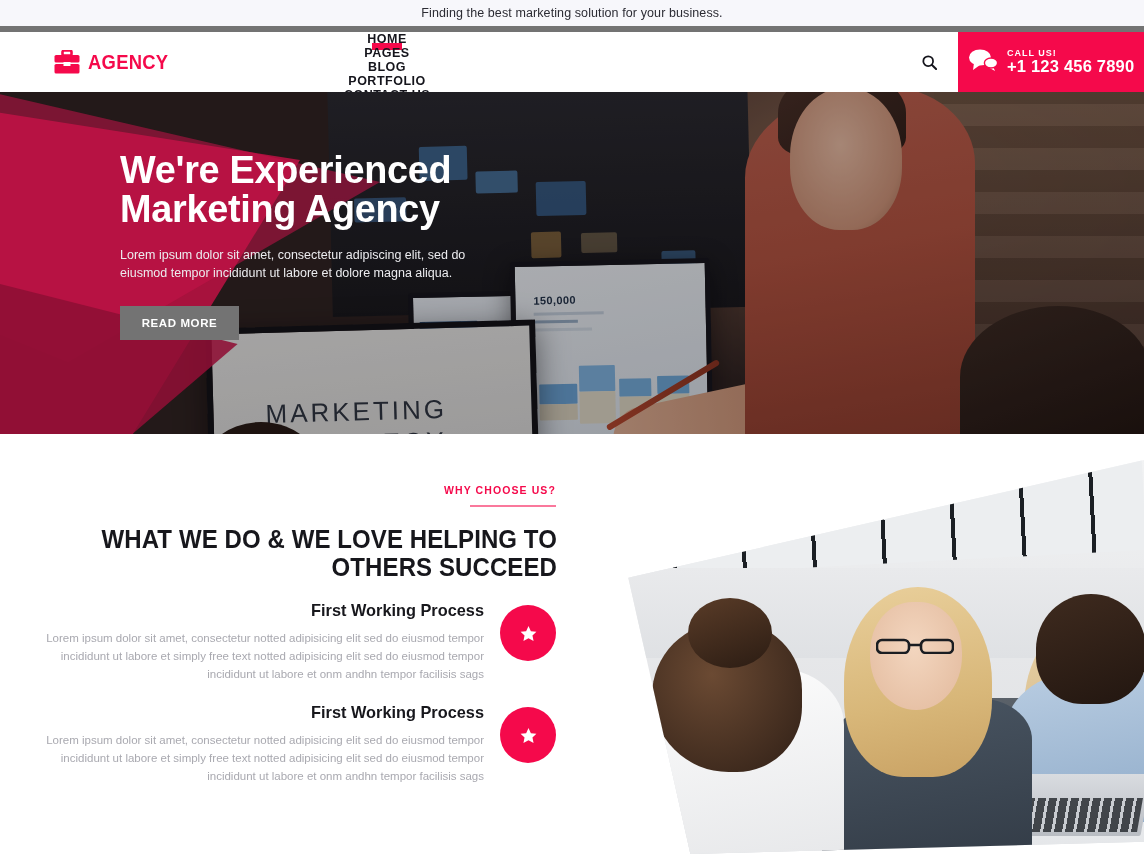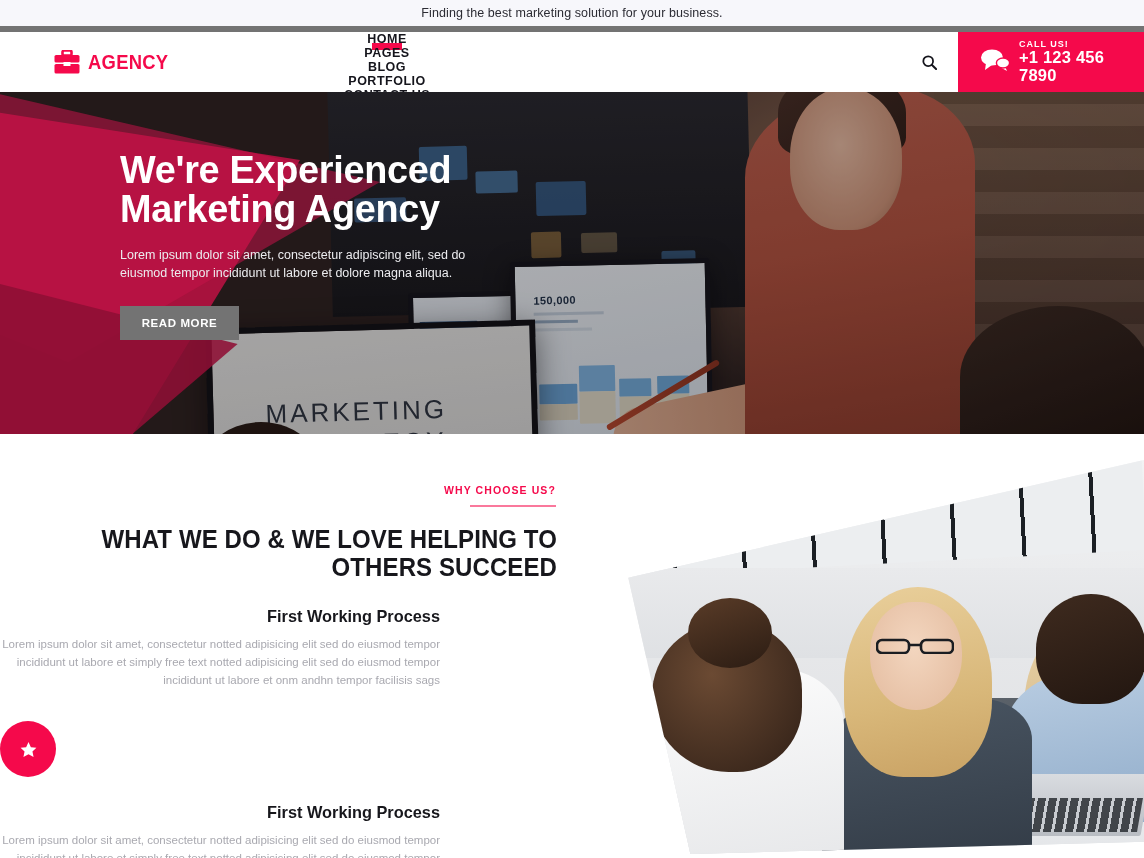--- a/index.html
+++ b/index.html
@@ -39,21 +39,21 @@
     bottom:-4px; width:30px; height:7px; background:#f5094b;
   }
 
   .search-btn{
     margin-left:auto; margin-right:0; width:58px; height:60px;
     display:flex; align-items:center; justify-content:center; cursor:pointer;
   }
 
   .call-block{
     width:186px; height:60px; background:#f5094b; display:flex; align-items:center;
-    gap:9px; padding-left:22px; cursor:pointer;
+    gap:9px; padding-left:10px; cursor:pointer;
   }
   .call-texts{ display:flex; flex-direction:column; line-height:1.05; }
   .call-label{ font-size:9px; font-weight:bold; color:#fff; letter-spacing:1px; }
   .call-number{
     font-size:16.5px; font-weight:bold; color:#fff; letter-spacing:.2px;
     font-family:"Liberation Sans Narrow","Liberation Sans",sans-serif;
   }
 
   
   .hero{ position:relative; height:342px; overflow:hidden; background:#241b1c; }
@@ -195,21 +195,21 @@
   .why-heading{
     text-align:right; padding-right:24px; margin-top:18px;
     font-size:25px; line-height:1.12; font-weight:bold; color:#17171c;
     letter-spacing:.1px;
     font-family:"Liberation Sans Narrow","Liberation Sans",sans-serif;
     transform:scaleX(.96); transform-origin:right top;
   }
 
   .feature{
     display:flex; align-items:flex-start; justify-content:flex-end;
-    gap:28px; padding-right:24px; margin-top:26px;flex-direction:column;
+    gap:16px; padding-right:24px; margin-top:20px;
   }
   .feature-texts{ text-align:right; width:440px; }
   .feature-title{
     font-size:17px; font-weight:bold; color:#17171c; margin-bottom:9px;
     font-family:"Liberation Sans Narrow","Liberation Sans",sans-serif;
     transform:scaleX(.96); transform-origin:right top;
   }
   .feature-desc{ font-size:11.5px; line-height:1.55; color:#a9a9b0; }
   .feature-icon{
     flex:0 0 auto; width:56px; height:56px; border-radius:50%;

